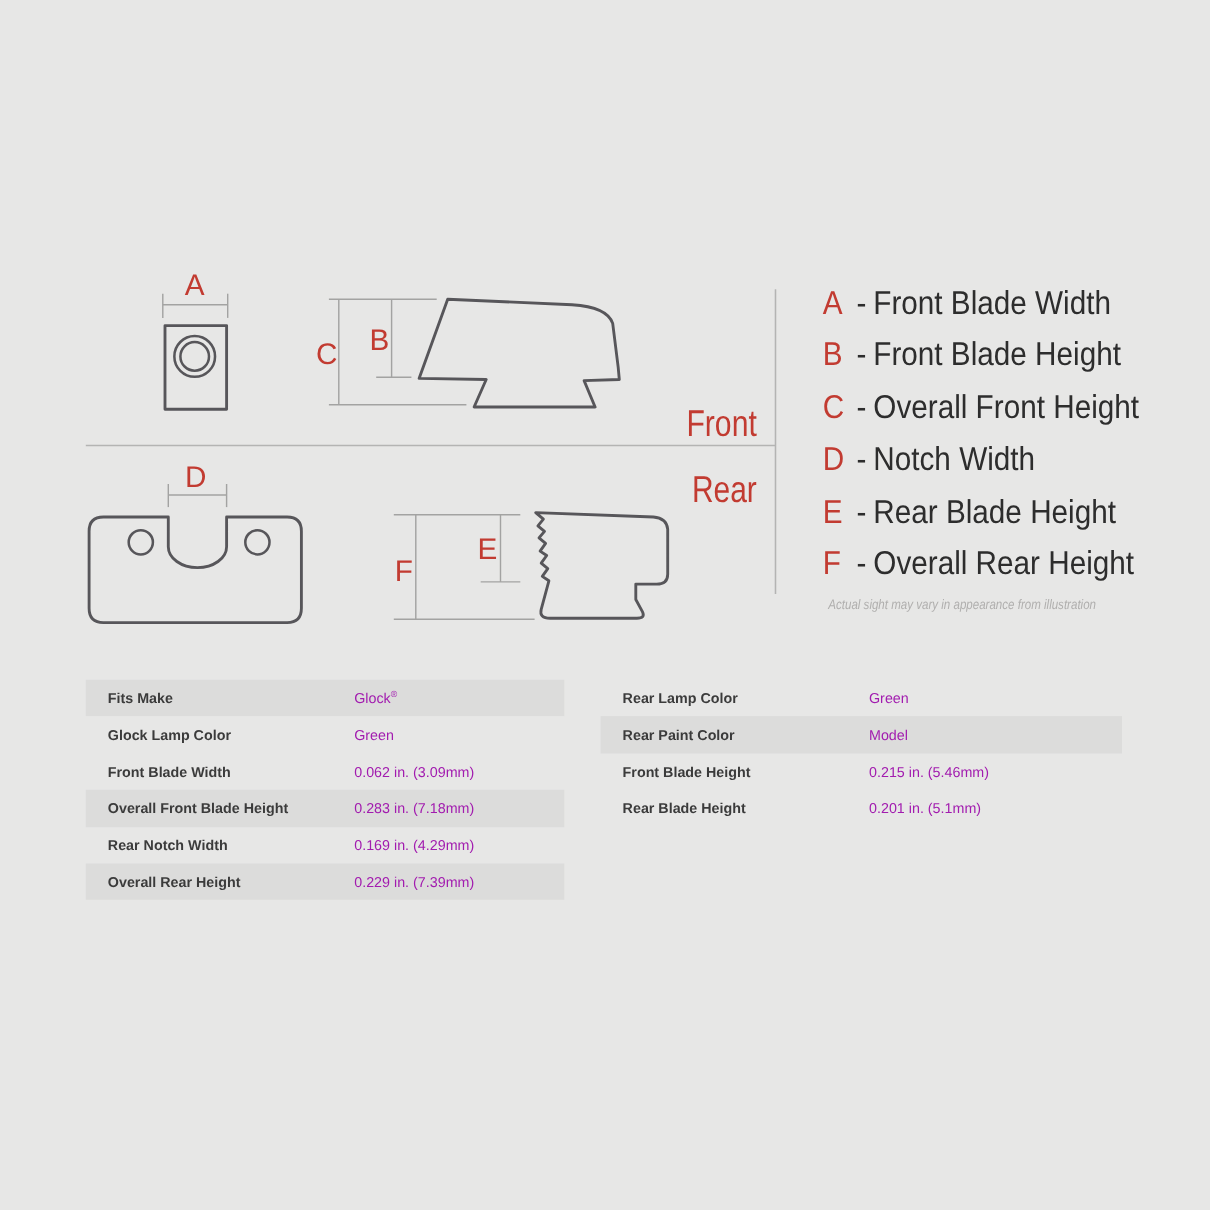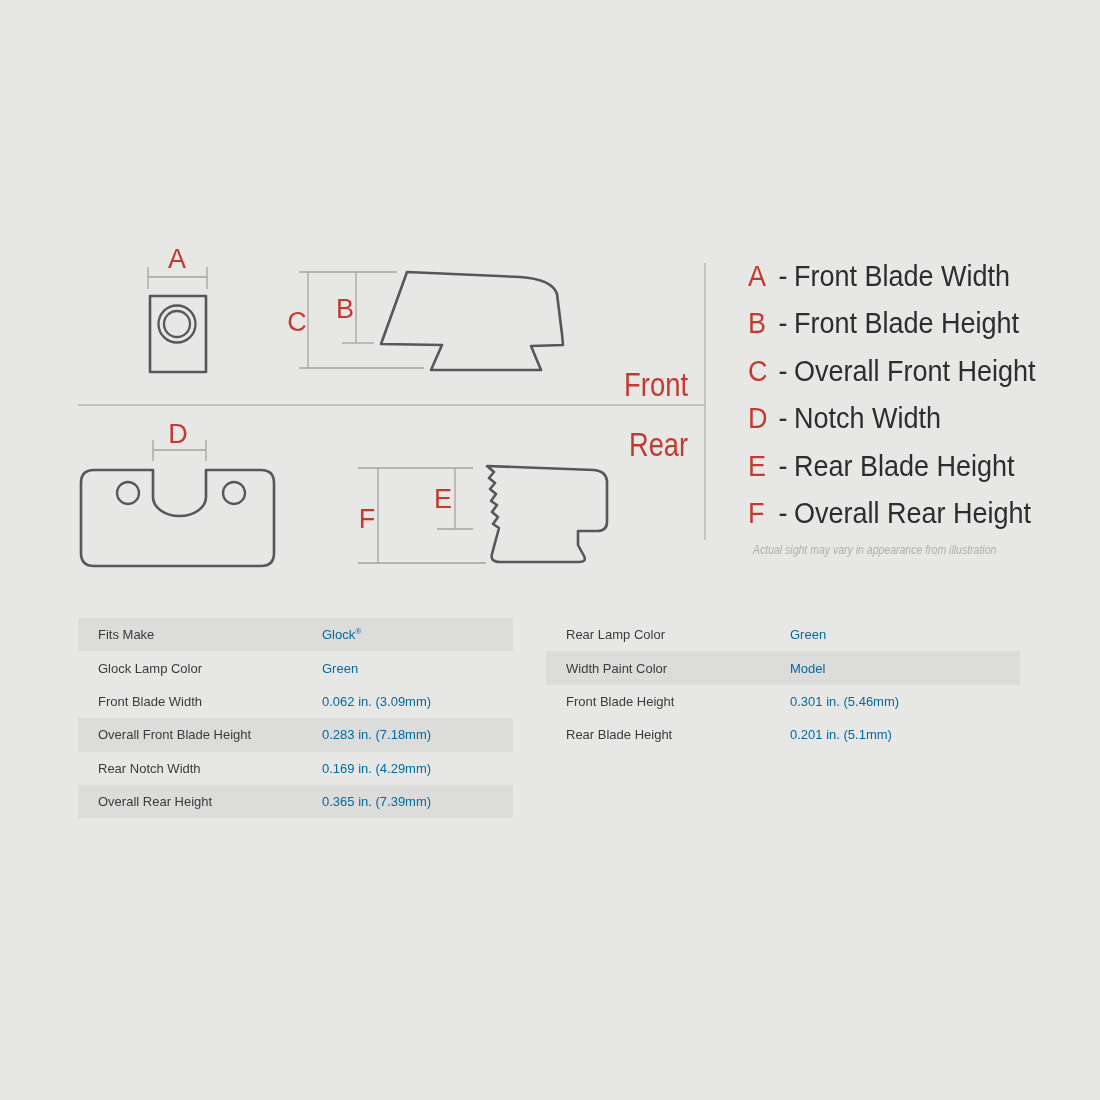--- a/index.html
+++ b/index.html
@@ -20,22 +20,22 @@
   .legend-letter{color:#c23b31;width:27px;flex:0 0 27px;}
   .legend-sep{width:24px;flex:0 0 24px;text-align:center;color:#2d2d2d;}
   .disclaimer{position:absolute;left:753px;top:543px;font-size:12.5px;font-style:italic;color:#b0afae;
     transform:scaleX(0.84);transform-origin:0 50%;white-space:nowrap;}
   
   .spec-table{position:absolute;top:618px;}
   .spec-table.left{left:78px;width:435px;}
   .spec-table.right{left:546px;width:474px;}
   .spec-row{display:flex;align-items:center;height:33.4px;}
   .spec-row.striped{background:#dcdcdb;}
-  .spec-label{font-weight:normal;font-size:13px;color:#3b3b3b;padding-left:20px;width:244px;flex:0 0 244px;box-sizing:border-box;}
-  .spec-value{font-size:13px;color:#0369a1;}
+  .spec-label{font-weight:bold;font-size:13px;color:#3b3b3b;padding-left:20px;width:244px;flex:0 0 244px;box-sizing:border-box;}
+  .spec-value{font-size:13px;color:#a21caf;}
   .spec-value sup{font-size:8px;}
 </style>
 </head>
 <body>
 
 <div class="canvas">
 
   <svg width="1100" height="600" viewBox="0 0 1100 600">
 
     <line class="divider" x1="705" y1="263" x2="705" y2="540"></line>
@@ -137,35 +137,35 @@
       <div class="spec-row striped">
         <span class="spec-label">Overall Front Blade Height</span>
         <span class="spec-value">0.283 in. (7.18mm)</span>
       </div>
       <div class="spec-row">
         <span class="spec-label">Rear Notch Width</span>
         <span class="spec-value">0.169 in. (4.29mm)</span>
       </div>
       <div class="spec-row striped">
         <span class="spec-label">Overall Rear Height</span>
-        <span class="spec-value">0.365 in. (7.39mm)</span>
+        <span class="spec-value">0.229 in. (7.39mm)</span>
       </div>
     </div>
   <div class="spec-table right">
       <div class="spec-row">
         <span class="spec-label">Rear Lamp Color</span>
         <span class="spec-value">Green</span>
       </div>
       <div class="spec-row striped">
-        <span class="spec-label">Width Paint Color</span>
+        <span class="spec-label">Rear Paint Color</span>
         <span class="spec-value">Model</span>
       </div>
       <div class="spec-row">
         <span class="spec-label">Front Blade Height</span>
-        <span class="spec-value">0.301 in. (5.46mm)</span>
+        <span class="spec-value">0.215 in. (5.46mm)</span>
       </div>
       <div class="spec-row">
         <span class="spec-label">Rear Blade Height</span>
         <span class="spec-value">0.201 in. (5.1mm)</span>
       </div>
     </div>
 
 </div>
 
 </body></html>

